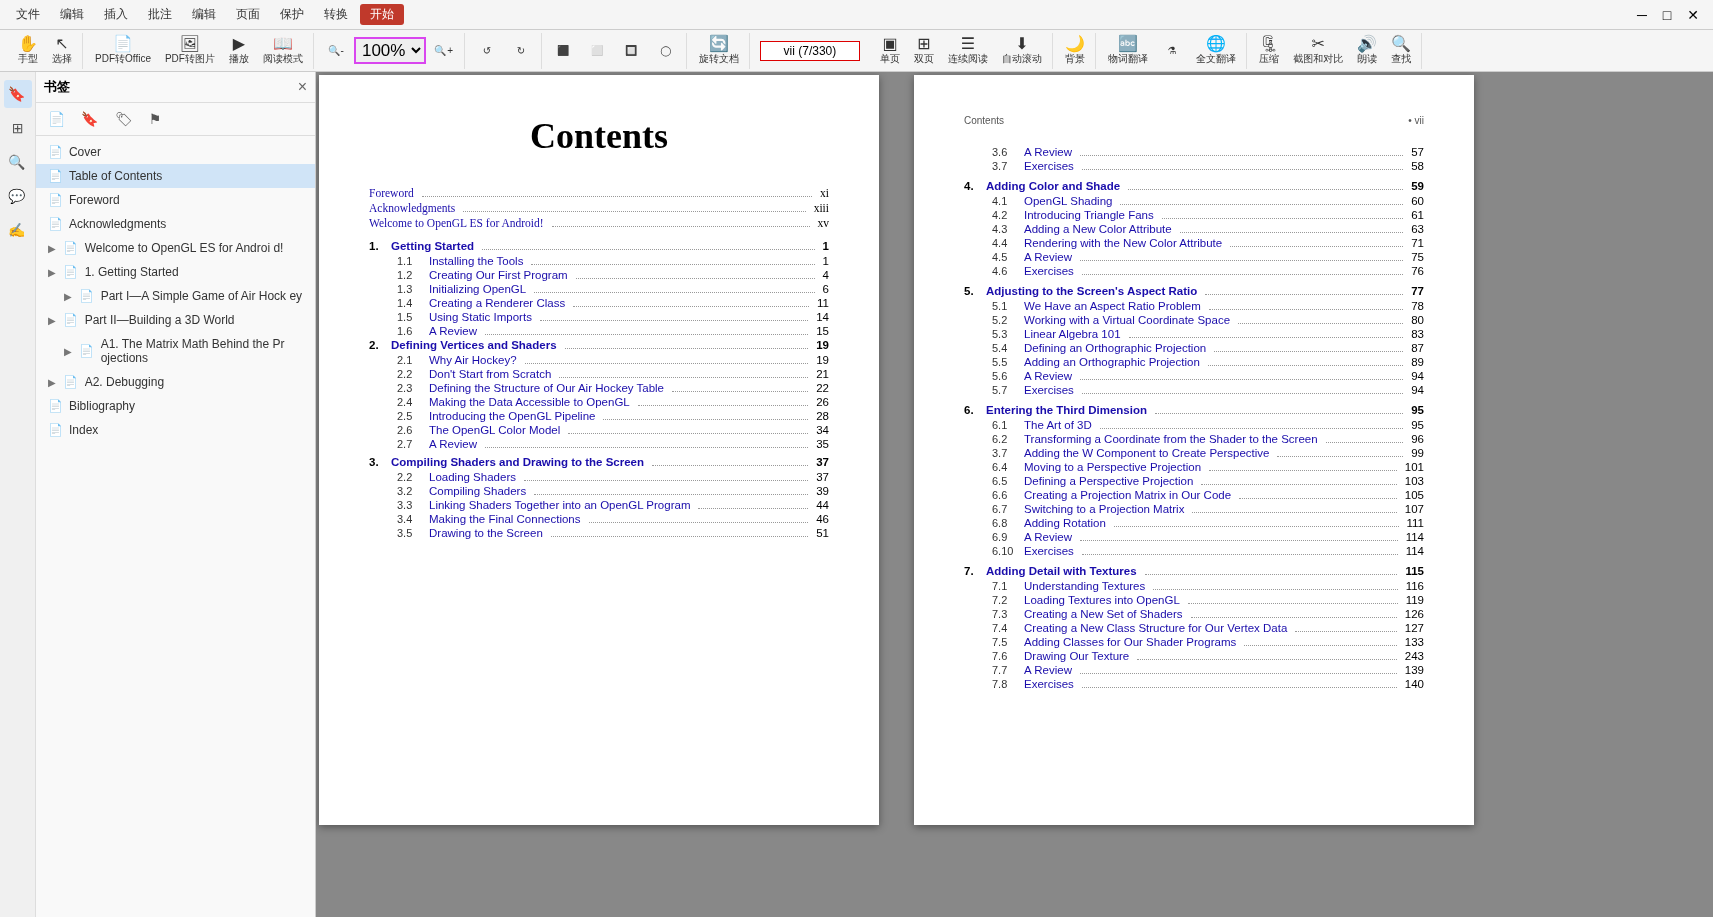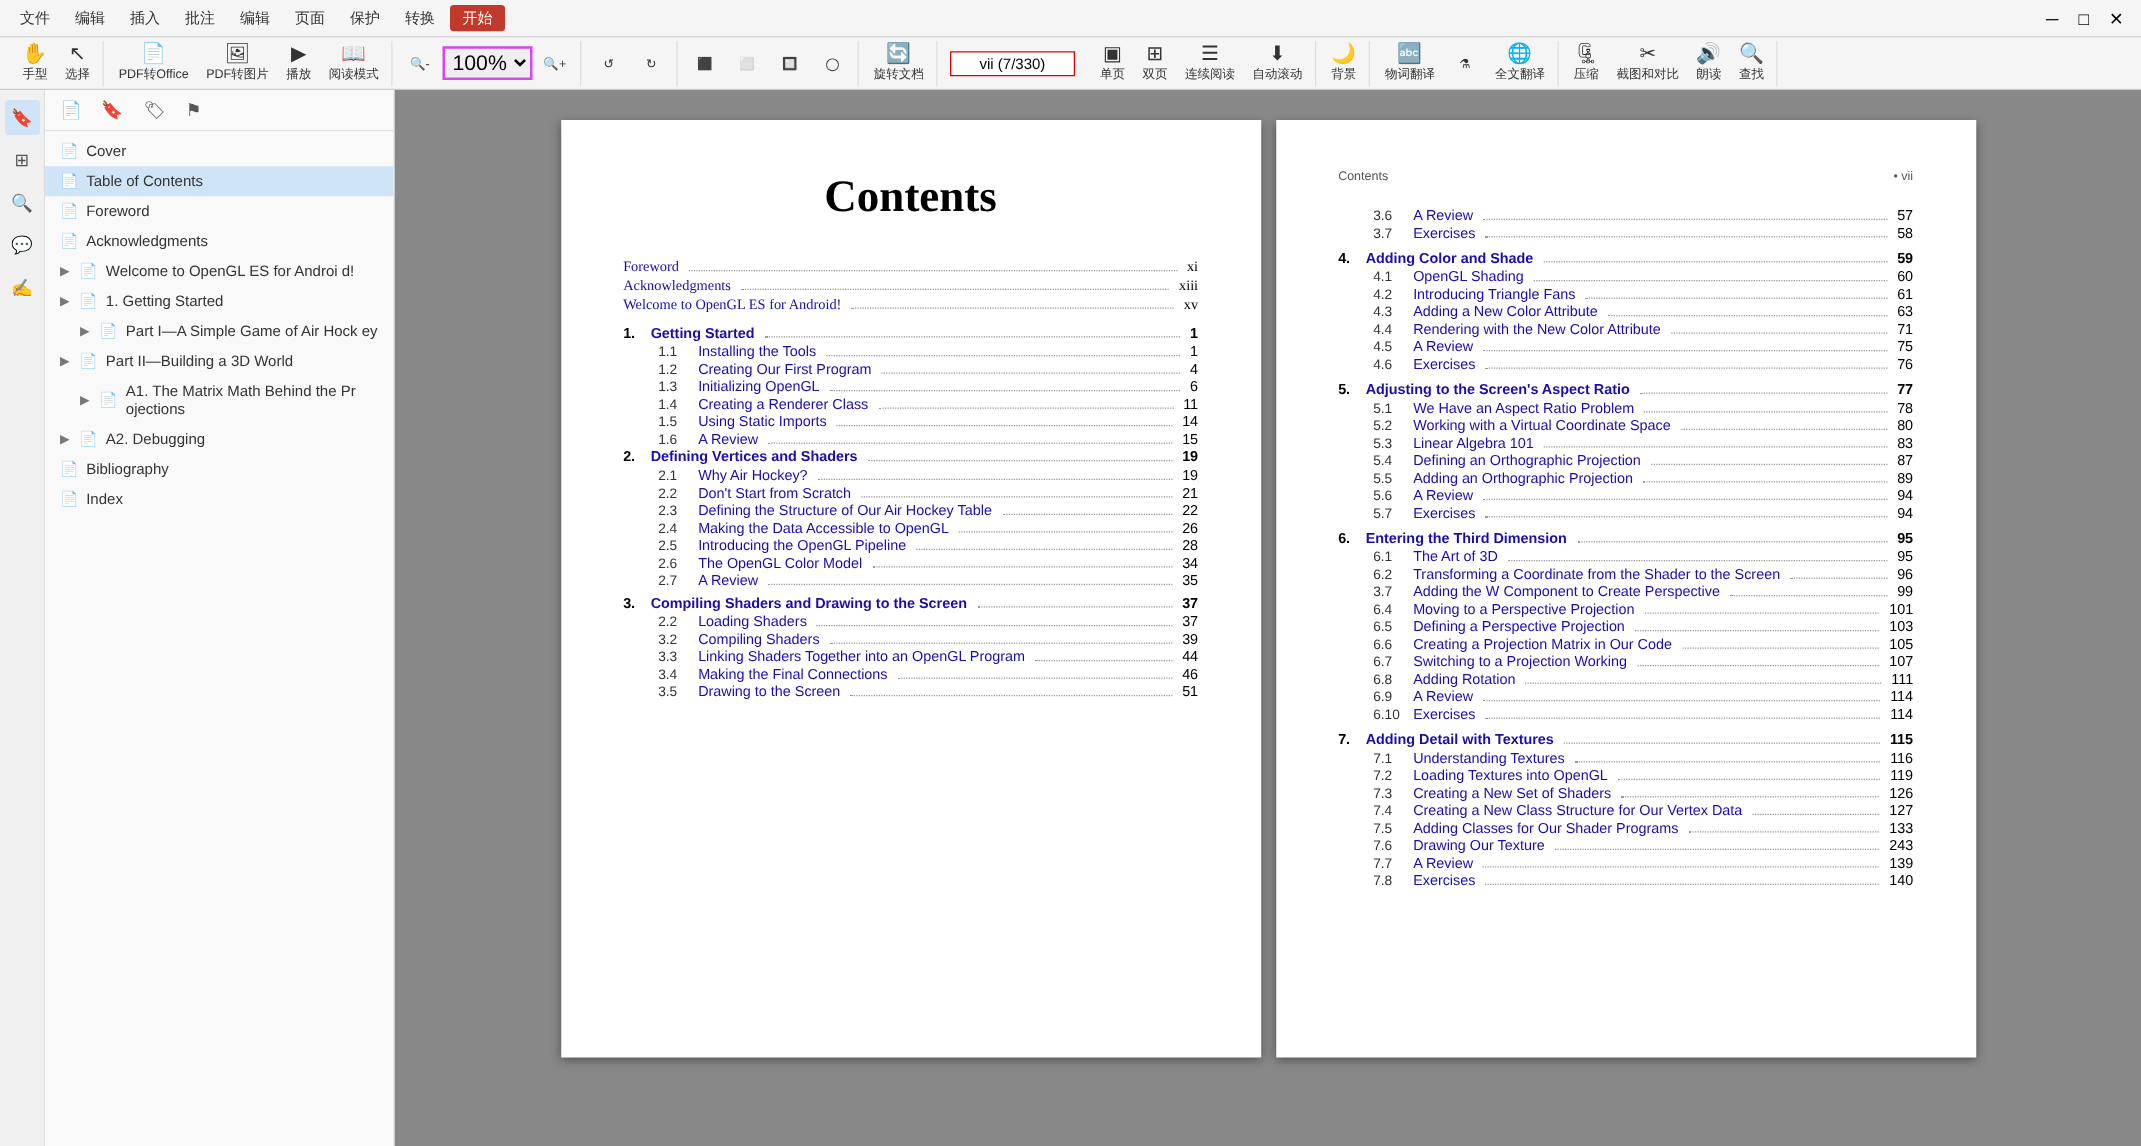--- a/index.html
+++ b/index.html
@@ -166,24 +166,23 @@
       background: #888;
       display: flex;
       flex-direction: column;
       overflow: hidden;
       position: relative;
     }
     .content-scroll {
       flex: 1;
       overflow: auto;
       display: flex;
-      justify-content: center;
       align-items: flex-start;
-      padding: 24px;
-      gap: 12px;
+      padding: 3px;
+      gap: 35px;
     }
 
     
     .pdf-page {
       background: white;
       box-shadow: 0 2px 8px rgba(0,0,0,0.4);
       width: 560px;
       min-height: 750px;
       padding: 40px 50px;
       flex-shrink: 0;
@@ -402,20 +401,24 @@
 
   <div class="icon-panel">
     <div class="icon-panel-btn active">🔖</div>
     <div class="icon-panel-btn">⊞</div>
     <div class="icon-panel-btn">🔍</div>
     <div class="icon-panel-btn">💬</div>
     <div class="icon-panel-btn">✍</div>
   </div>
 
   <div class="sidebar">
+    <div class="sidebar-header">
+      <span class="sidebar-title">书签</span>
+      <span class="sidebar-close">×</span>
+    </div>
     <div class="sidebar-icons">
       <span class="sidebar-icon-btn">📄</span>
       <span class="sidebar-icon-btn">🔖</span>
       <span class="sidebar-icon-btn">🏷</span>
       <span class="sidebar-icon-btn">⚑</span>
     </div>
     <div class="sidebar-nav">
       <div class="nav-item">
         <span class="nav-icon">📄</span>
         <span>Cover</span>
@@ -782,21 +785,21 @@
           <span class="toc-page">103</span>
         </div>
         <div class="toc-sub">
           <span class="toc-sub-num">6.6</span>
           <a class="toc-link">Creating a Projection Matrix in Our Code</a>
           <span class="toc-dots" style="flex:1;border-bottom:1px dotted #999;margin:0 4px;"></span>
           <span class="toc-page">105</span>
         </div>
         <div class="toc-sub">
           <span class="toc-sub-num">6.7</span>
-          <a class="toc-link">Switching to a Projection Working</a>
+          <a class="toc-link">Switching to a Projection Matrix</a>
           <span class="toc-dots" style="flex:1;border-bottom:1px dotted #999;margin:0 4px;"></span>
           <span class="toc-page">107</span>
         </div>
         <div class="toc-sub">
           <span class="toc-sub-num">6.8</span>
           <a class="toc-link">Adding Rotation</a>
           <span class="toc-dots" style="flex:1;border-bottom:1px dotted #999;margin:0 4px;"></span>
           <span class="toc-page">111</span>
         </div>
         <div class="toc-sub">

